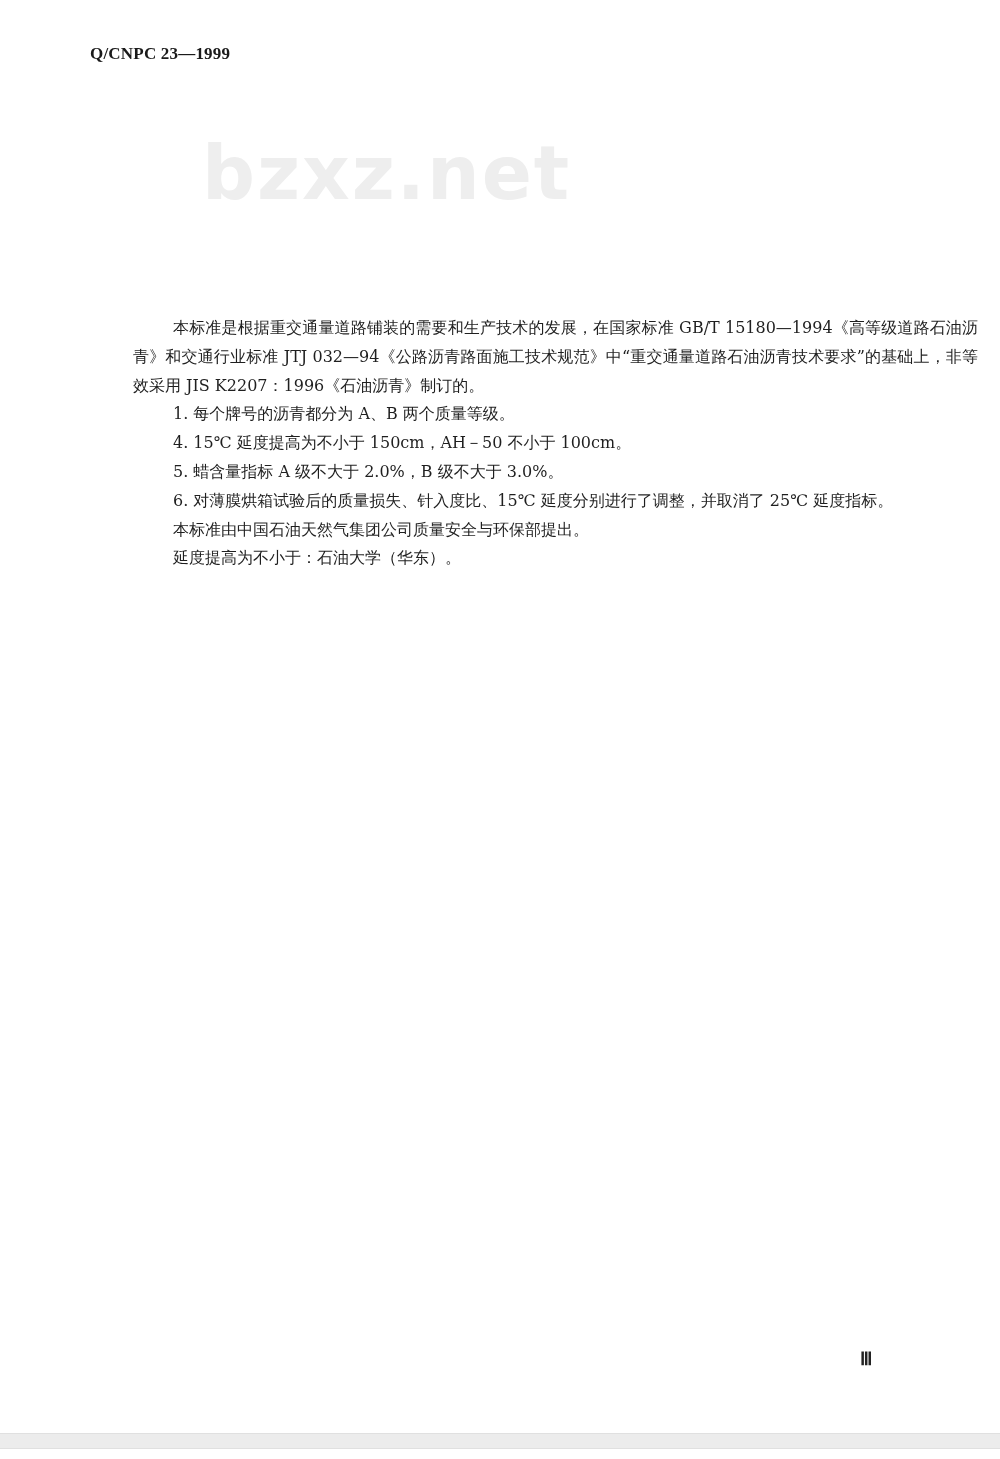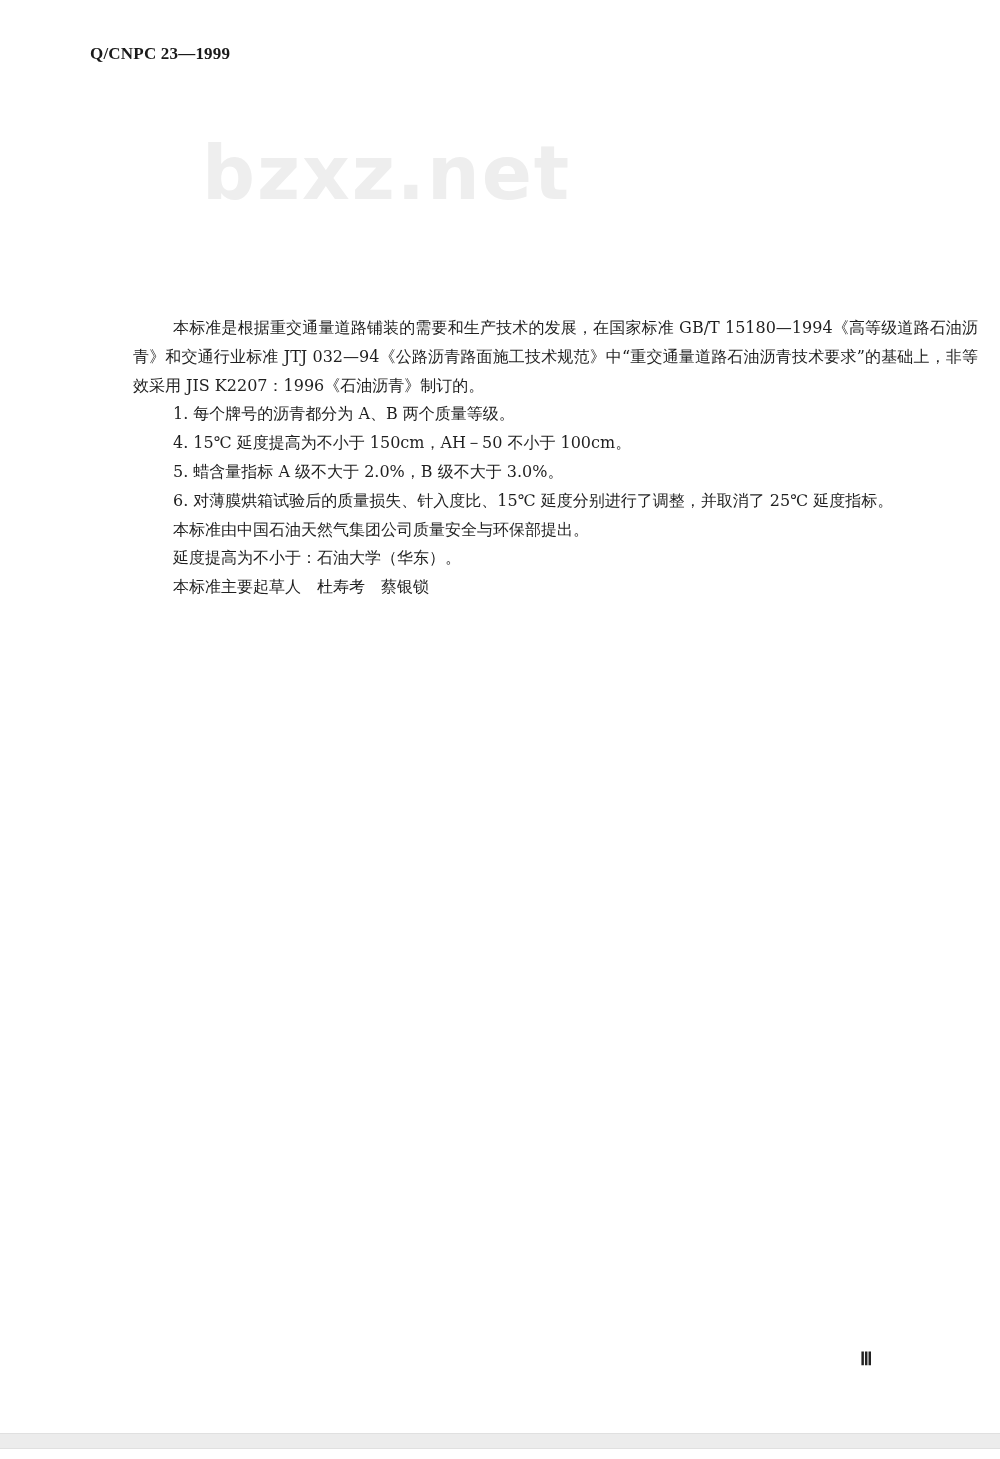--- a/index.html
+++ b/index.html
@@ -49,20 +49,19 @@
   <div class="watermark">bzxz.net</div>
 
   <div class="body-text">
     <p class="para">本标准是根据重交通量道路铺装的需要和生产技术的发展，在国家标准 GB/T 15180—1994《高等级道路石油沥青》和交通行业标准 JTJ 032—94《公路沥青路面施工技术规范》中“重交通量道路石油沥青技术要求”的基础上，非等效采用 JIS K2207：1996《石油沥青》制订的。</p>
     <p class="para">1. 每个牌号的沥青都分为 A、B 两个质量等级。</p>
     <p class="para">4. 15℃ 延度提高为不小于 150cm，AH－50 不小于 100cm。</p>
     <p class="para">5. 蜡含量指标 A 级不大于 2.0%，B 级不大于 3.0%。</p>
     <p class="para">6. 对薄膜烘箱试验后的质量损失、针入度比、15℃ 延度分别进行了调整，并取消了 25℃ 延度指标。</p>
     <p class="para">本标准由中国石油天然气集团公司质量安全与环保部提出。</p>
     <p class="para">延度提高为不小于：石油大学（华东）。</p>
-    <p class="para">本标准主要起草人　杜寿考　蔡银锁</p>
   </div>
 
   <div class="page-num">Ⅲ</div>
 </div>
 
 <div class="separator"></div>
 <div class="next-page"></div>
 
 </body></html>

